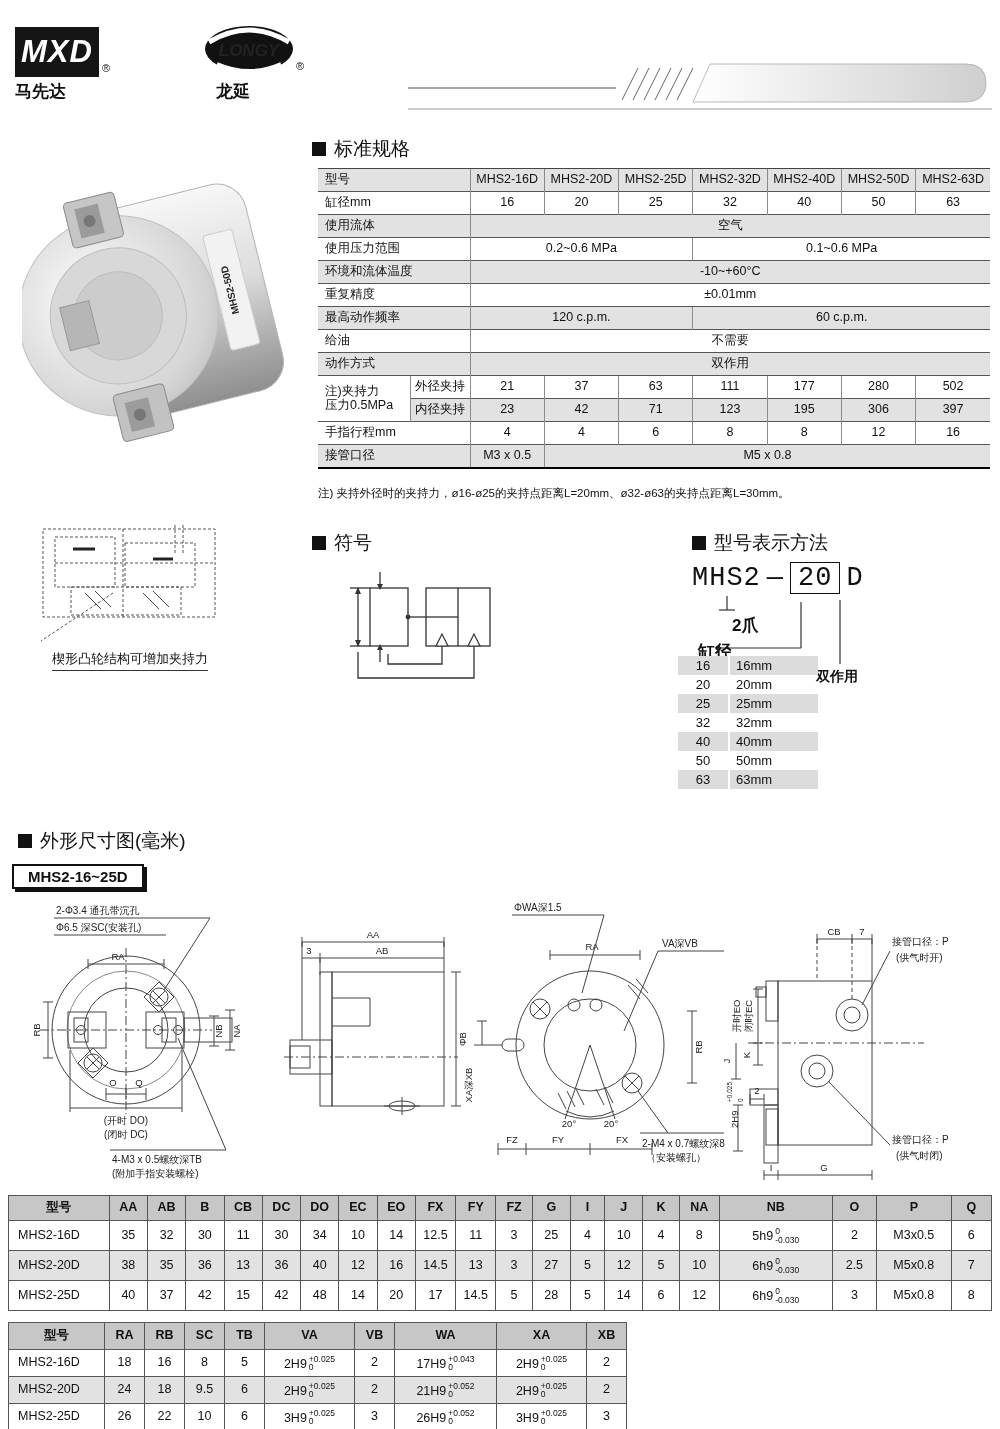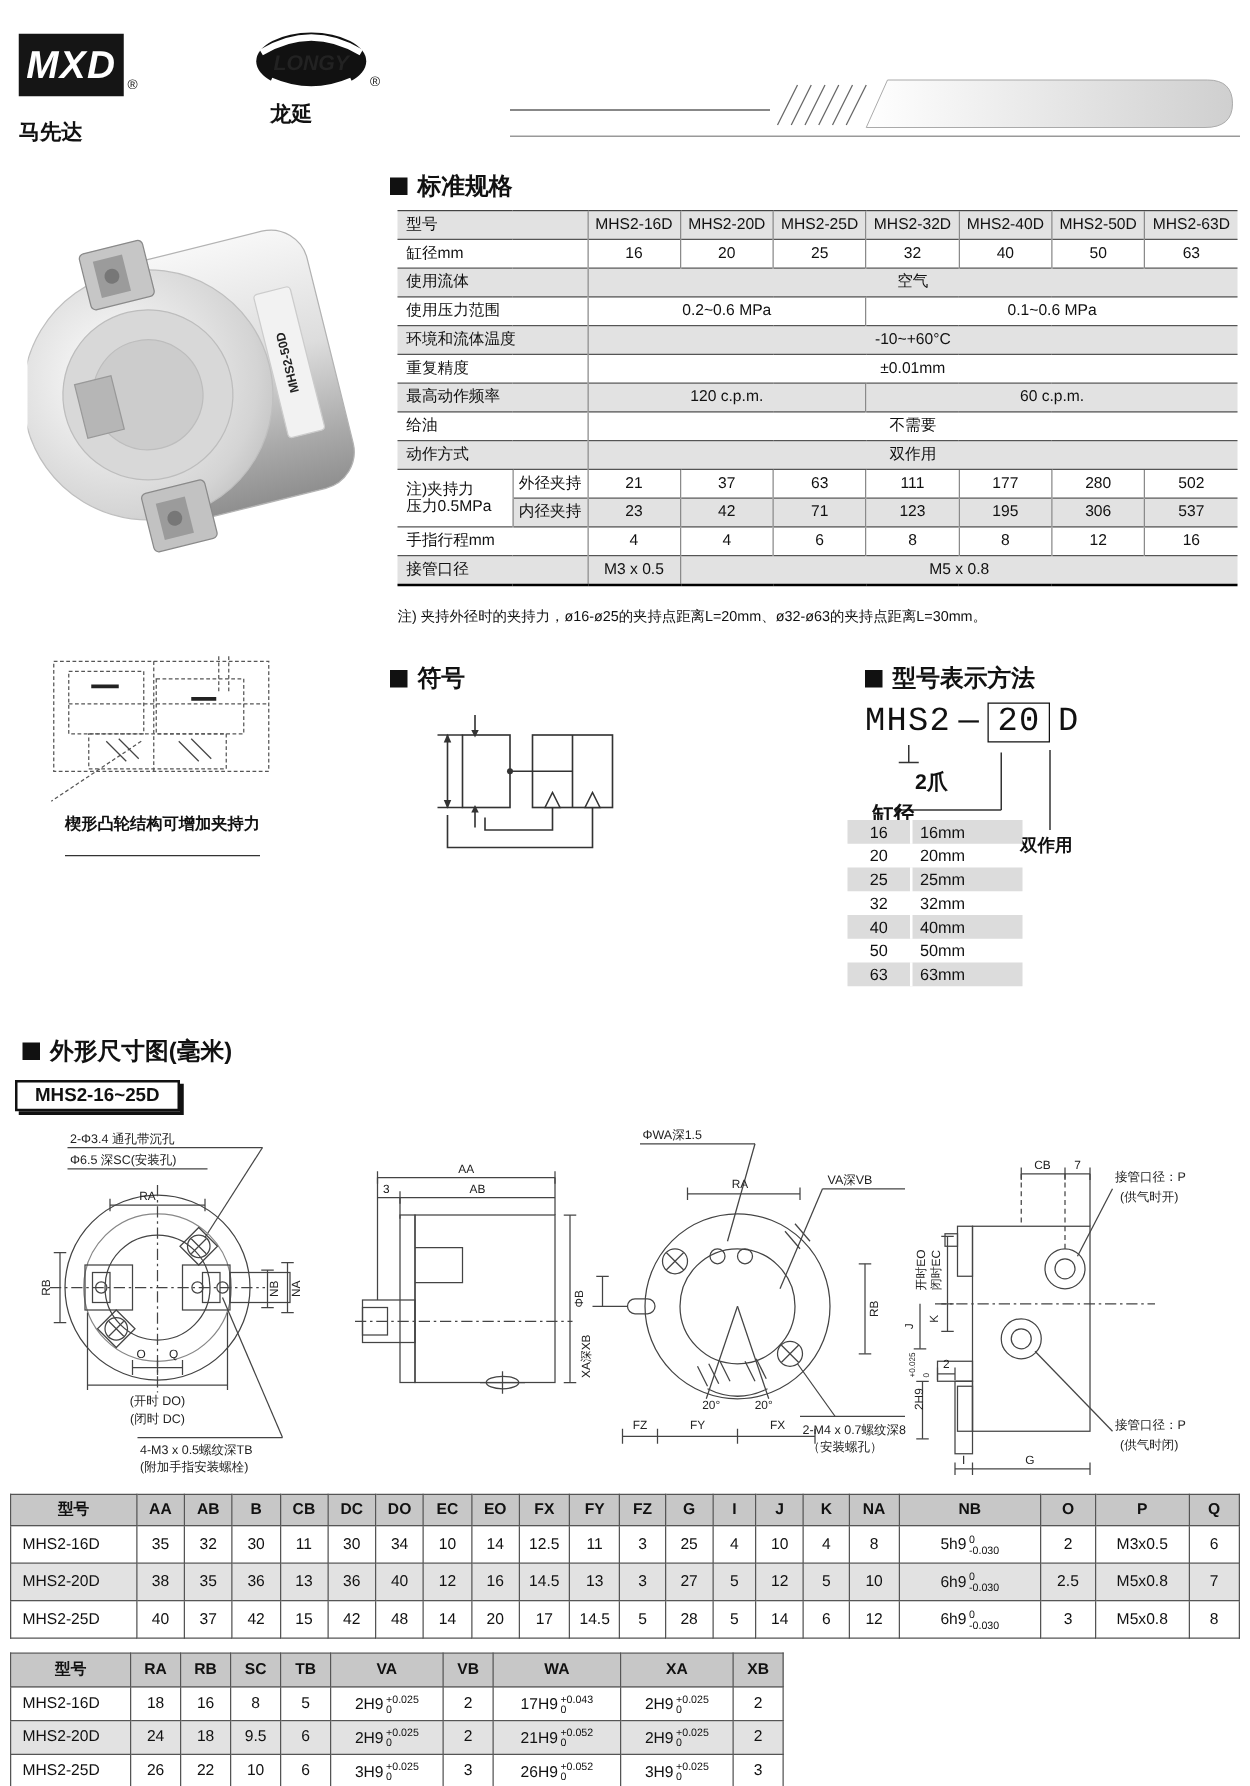--- a/index.html
+++ b/index.html
@@ -10,21 +10,21 @@
   
   .mxd-box{left:15px;top:27px;width:84px;height:50px;background:#151515;color:#fff;
            display:flex;align-items:center;justify-content:center;font-size:31px;font-weight:bold;
            letter-spacing:1px;font-style:italic;}
   .reg{font-size:11px;}
   .cn-name{font-size:17px;font-weight:bold;display:flex;justify-content:space-between;}
   .series-title{left:540px;top:28px;width:450px;text-align:right;font-size:23px;font-weight:bold;}
   .banner-text{left:610px;top:71px;width:366px;text-align:right;font-size:20px;font-weight:bold;}
 
   
-  .sec-head{font-size:19px;font-weight:bold;display:flex;align-items:center;gap:8px;}
+  .sec-head{font-size:19px;font-weight:normal;display:flex;align-items:center;gap:8px;}
   .sq{display:inline-block;width:14px;height:14px;background:#111;}
 
   
   table{border-collapse:collapse;table-layout:fixed;}
   .spec{left:318px;top:168px;width:672px;font-size:12.5px;}
   .spec td{border-top:1px solid #555;height:22px;padding:0 3px;line-height:1.1;}
   .spec tr.first td{border-top:1.5px solid #444;}
   .spec tr.last td{border-bottom:2px solid #000000;}
   .spec td.lbl{text-align:left;padding-left:7px;}
   .spec td.sub,.spec td.val{border-left:1px solid #8a8a8a;text-align:center;}
@@ -48,34 +48,34 @@
   
   .dim{font-size:12.5px;}
   .dim th,.dim td{border:1px solid #555;text-align:center;padding:0 2px;height:29px;line-height:1.05;}
   .dim th{background:#c7c7c7;height:24px;font-weight:bold;}
   .dim tr.shade td{background:#e2e2e2;}
   .dim td.model{text-align:left;padding-left:9px;}
   #dim2 th,#dim2 td{height:26px;}
   .tol{display:inline-block;vertical-align:-3px;margin-left:2px;line-height:1;text-align:left;}
   .tol span{display:block;font-size:8.5px;}
 
-  .sketch-cap{left:52px;top:650px;font-size:13px;font-weight:bold;border-bottom:1.5px solid #333;padding-bottom:16px;}
+  .sketch-cap{left:52px;top:650px;font-size:13px;font-weight:normal;border-bottom:1.5px solid #333;padding-bottom:2px;}
 
   svg text{font-family:"Liberation Sans","DejaVu Sans",sans-serif;fill:#222;}
   .dimtxt{font-size:9.5px;}
   .anntxt{font-size:10px;}
 </style>
 </head>
 <body>
 
 <div class="page">
 
   <div class="abs mxd-box">MXD</div>
   <span class="abs reg" style="left:102px;top:62px;">®</span>
-  <div class="abs cn-name" style="left:15px;top:94px;width:100px;">马先达</div>
+  <div class="abs cn-name" style="left:15px;top:80px;width:100px;">马先达</div>
 
   <svg class="abs" style="left:203px;top:24px;" width="92" height="52" viewBox="0 0 92 52">
     <ellipse cx="46" cy="25" rx="44" ry="23" fill="#111"></ellipse>
     <path d="M6,18 Q46,-6 86,18" stroke="#fff" stroke-width="5" fill="none"></path>
     <path d="M14,40 Q46,54 78,40" stroke="#fff" stroke-width="4" fill="none"></path>
     <text x="46" y="32" text-anchor="middle" font-size="17" font-weight="bold" font-style="italic" fill="#fff">LONGY</text>
   </svg>
   <span class="abs reg" style="left:296px;top:60px;">®</span>
   <div class="abs cn-name" style="left:216px;top:80px;width:68px;">龙延</div>
 
@@ -213,21 +213,21 @@
           <td class="val" colspan="1">502</td>
         </tr>
         <tr class="shade">
           <td class="sub">内径夹持</td>
           <td class="val" colspan="1">23</td>
           <td class="val" colspan="1">42</td>
           <td class="val" colspan="1">71</td>
           <td class="val" colspan="1">123</td>
           <td class="val" colspan="1">195</td>
           <td class="val" colspan="1">306</td>
-          <td class="val" colspan="1">537</td>
+          <td class="val" colspan="1">397</td>
         </tr>
         <tr>
           <td class="lbl" colspan="2">手指行程mm</td>
           <td class="val" colspan="1">4</td>
           <td class="val" colspan="1">4</td>
           <td class="val" colspan="1">6</td>
           <td class="val" colspan="1">8</td>
           <td class="val" colspan="1">8</td>
           <td class="val" colspan="1">12</td>
           <td class="val" colspan="1">16</td>

